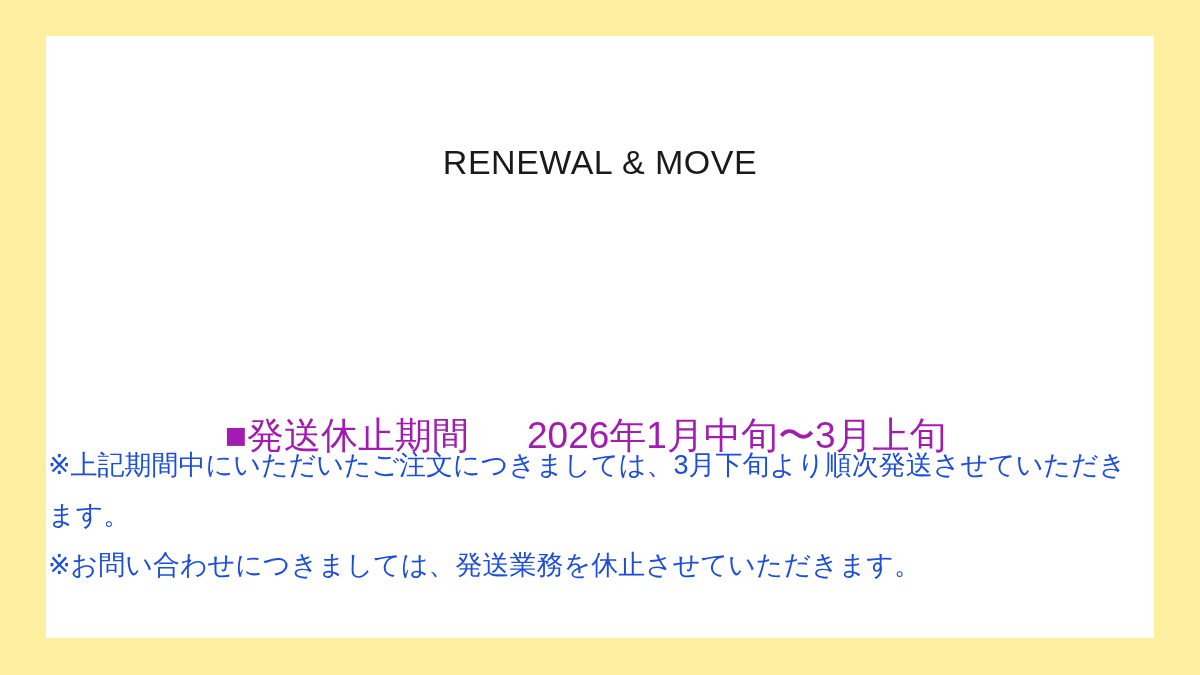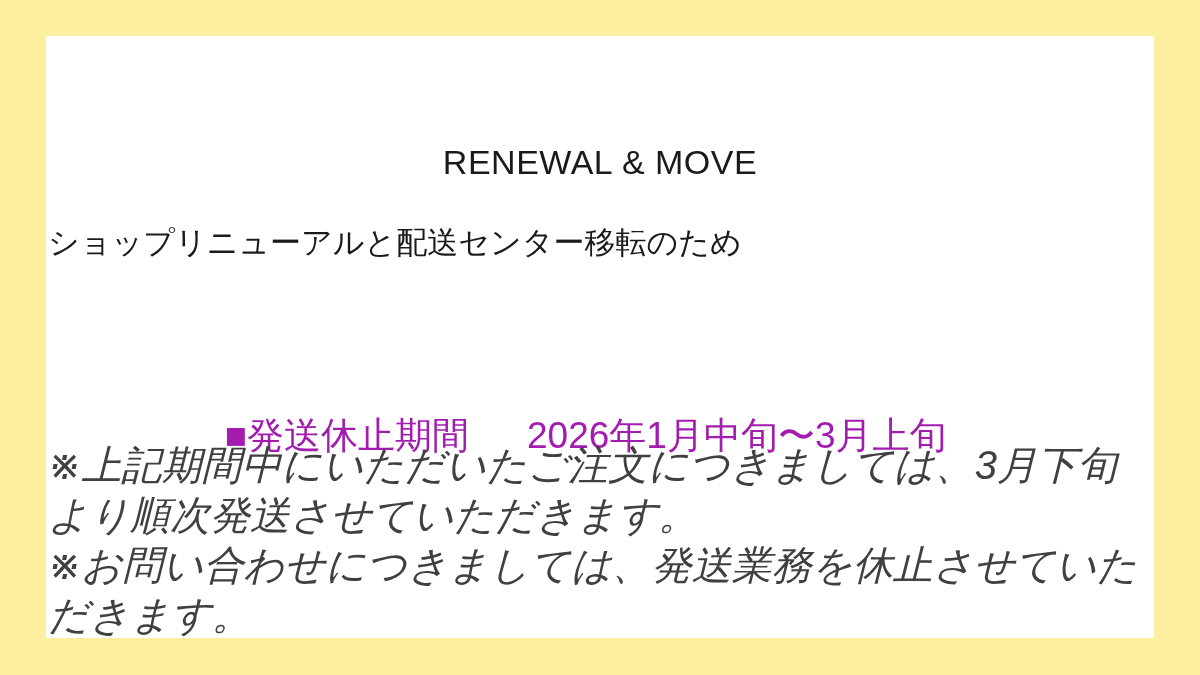--- a/index.html
+++ b/index.html
@@ -68,41 +68,39 @@
   .period-gap {
     display: inline-block;
     width: 58px;
   }
   .period-value { }
   .notes-block {
     position: absolute;
     left: 2px;
     top: 404px;
     width: 1092px;
-    font-size: 40px;
+    font-size: 27px;
     line-height: 50px;
-    color: #404040;
+    color: #1d4ed8;
     text-align: left;
-    font-style: italic;
   }
   .note-item {
     margin: 0;
   }
 </style>
 </head>
 <body>
 
 <div class="slide">
 
   <div class="notice-card">
 
     <div class="notice-title">RENEWAL &amp; MOVE</div>
 
     <div class="intro-block">
-      <div class="intro-line">ショップリニューアルと配送センター移転のため</div>
     </div>
 
     <div class="period-row">
       <span class="period-bullet">■</span><span class="period-label">発送休止期間</span><span class="period-gap"></span><span class="period-value">2026年1月中旬〜3月上旬</span>
     </div>
 
     <div class="notes-block">
       <p class="note-item">※上記期間中にいただいたご注文につきましては、3月下旬より順次発送させていただきます。</p>
       <p class="note-item">※お問い合わせにつきましては、発送業務を休止させていただきます。</p>
     </div>

